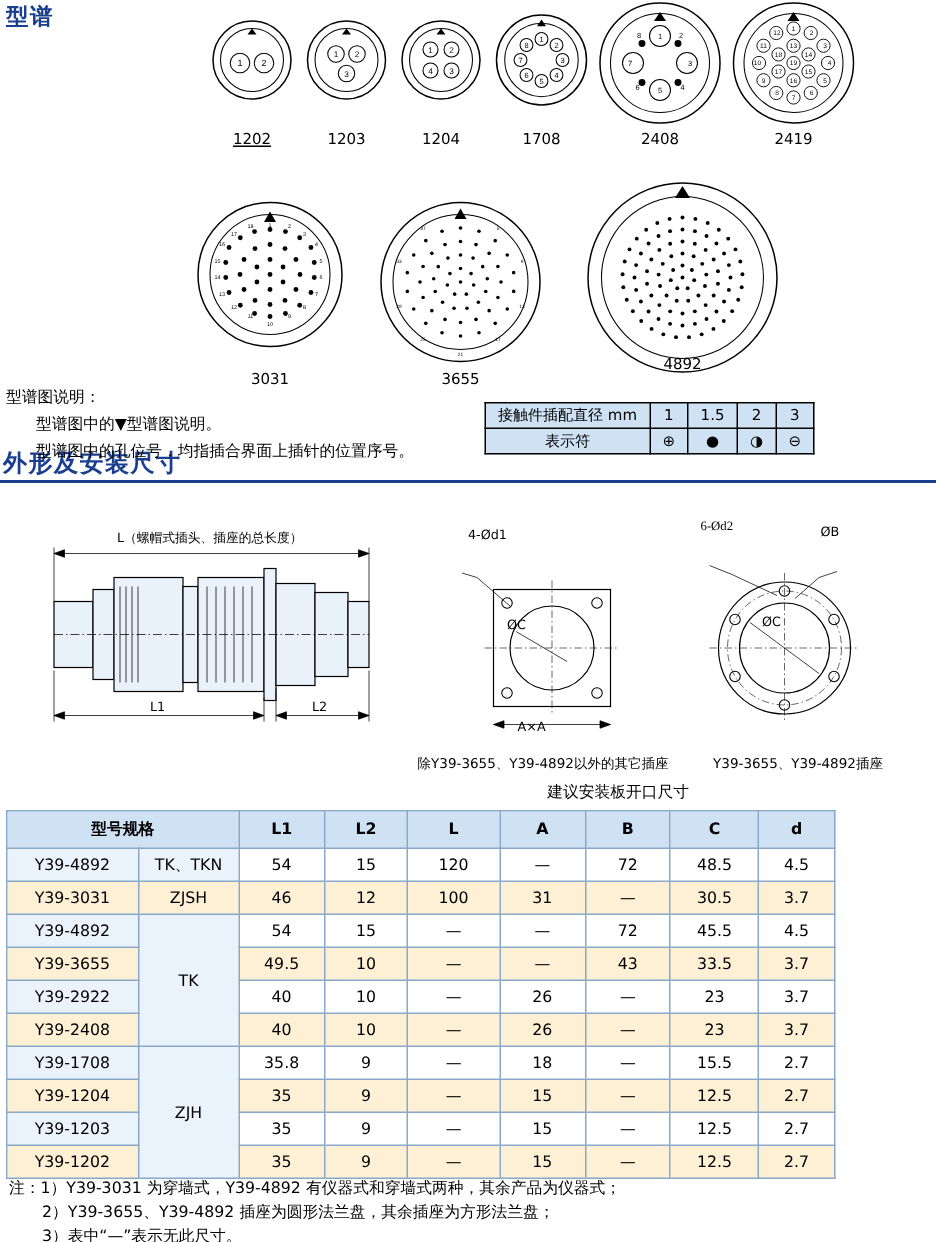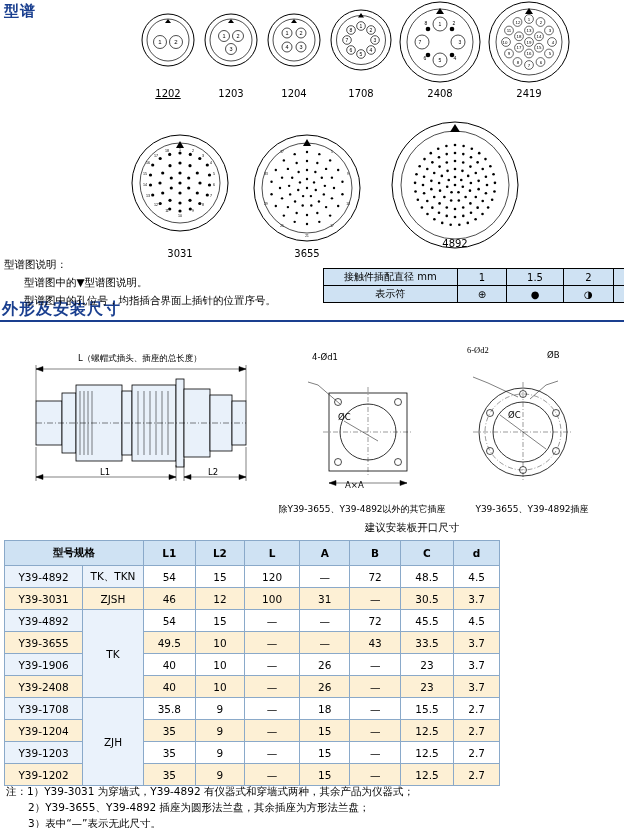--- a/index.html
+++ b/index.html
@@ -25,35 +25,35 @@
   .face-label{
     position:absolute;text-align:center;font-size:10px;color:#000;
     width:60px;
   }
   
   .note{position:absolute;font-size:10.5px;color:#000;}
   
   #cur-table{position:absolute;left:323px;top:268px;border-collapse:collapse;}
   #cur-table td{
     border:1px solid #000;text-align:center;font-size:10px;
-    height:16px;padding:0 20px;background:#cfe2f3;
+    height:16px;padding:0 8px;background:#cfe2f3;
   }
   #cur-table td.lbl{background:#cfe2f3;text-align:center;white-space:nowrap;}
 
   
   #drawing-panel{
     position:absolute;left:18px;top:355px;width:595px;height:165px;
   }
   .dim-text{position:absolute;font-size:8.5px;color:#000;}
   .cap{position:absolute;font-size:9px;color:#000;text-align:center;}
 
   
   #spec-table{
     position:absolute;left:4px;top:540px;border-collapse:collapse;
-    width:496px;font-size:10.5px;
+    width:553px;font-size:10.5px;
   }
   #spec-table td,#spec-table th{
     border:1px solid #8aa9c9;text-align:center;height:19px;
     font-weight:normal;
   }
   #spec-table thead td{background:#cfe2f3;font-weight:bold;height:22px;}
   #spec-table tbody tr:nth-child(odd) td{background:#ffffff;}
   #spec-table tbody tr:nth-child(even) td{background:#fdf0d5;}
   #spec-table td.model{background:#eaf2fb !important;}
   #spec-table tbody tr:nth-child(even) td.model{background:#fdf0d5 !important;}
@@ -657,21 +657,21 @@
       <td class="model">Y39-3655</td>
       <td>49.5</td>
       <td>10</td>
       <td>—</td>
       <td>—</td>
       <td>43</td>
       <td>33.5</td>
       <td>3.7</td>
     </tr>
     <tr>
-      <td class="model">Y39-1906</td>
+      <td class="model">Y39-2922</td>
       <td>40</td>
       <td>10</td>
       <td>—</td>
       <td>26</td>
       <td>—</td>
       <td>23</td>
       <td>3.7</td>
     </tr>
     <tr>
       <td class="model">Y39-2408</td>

